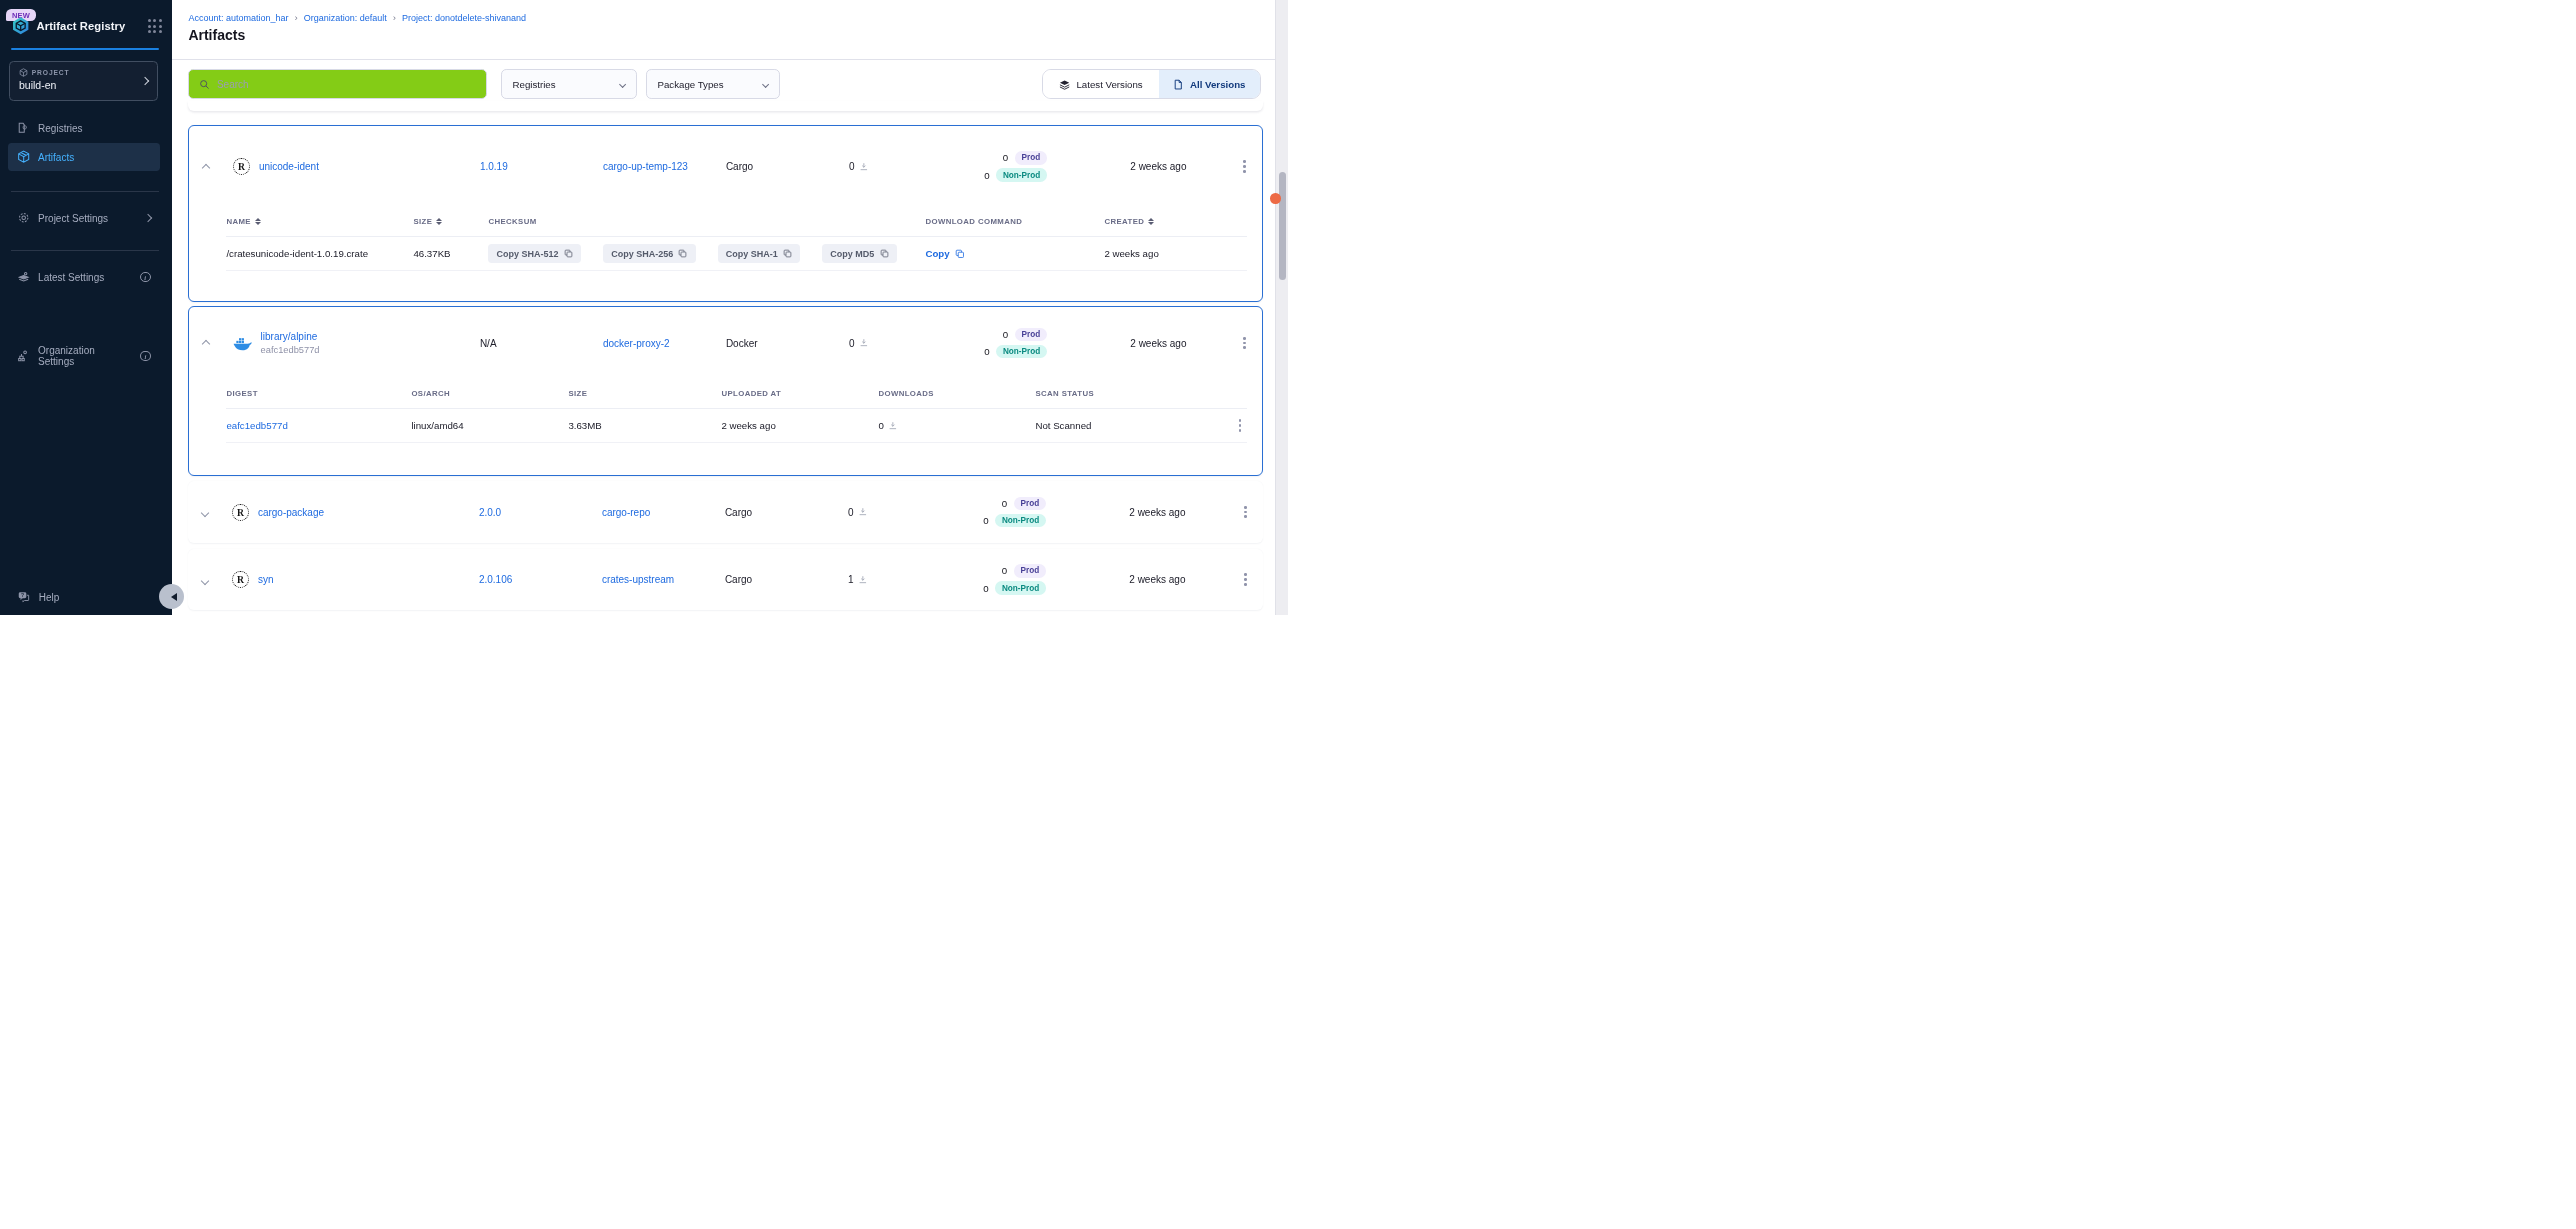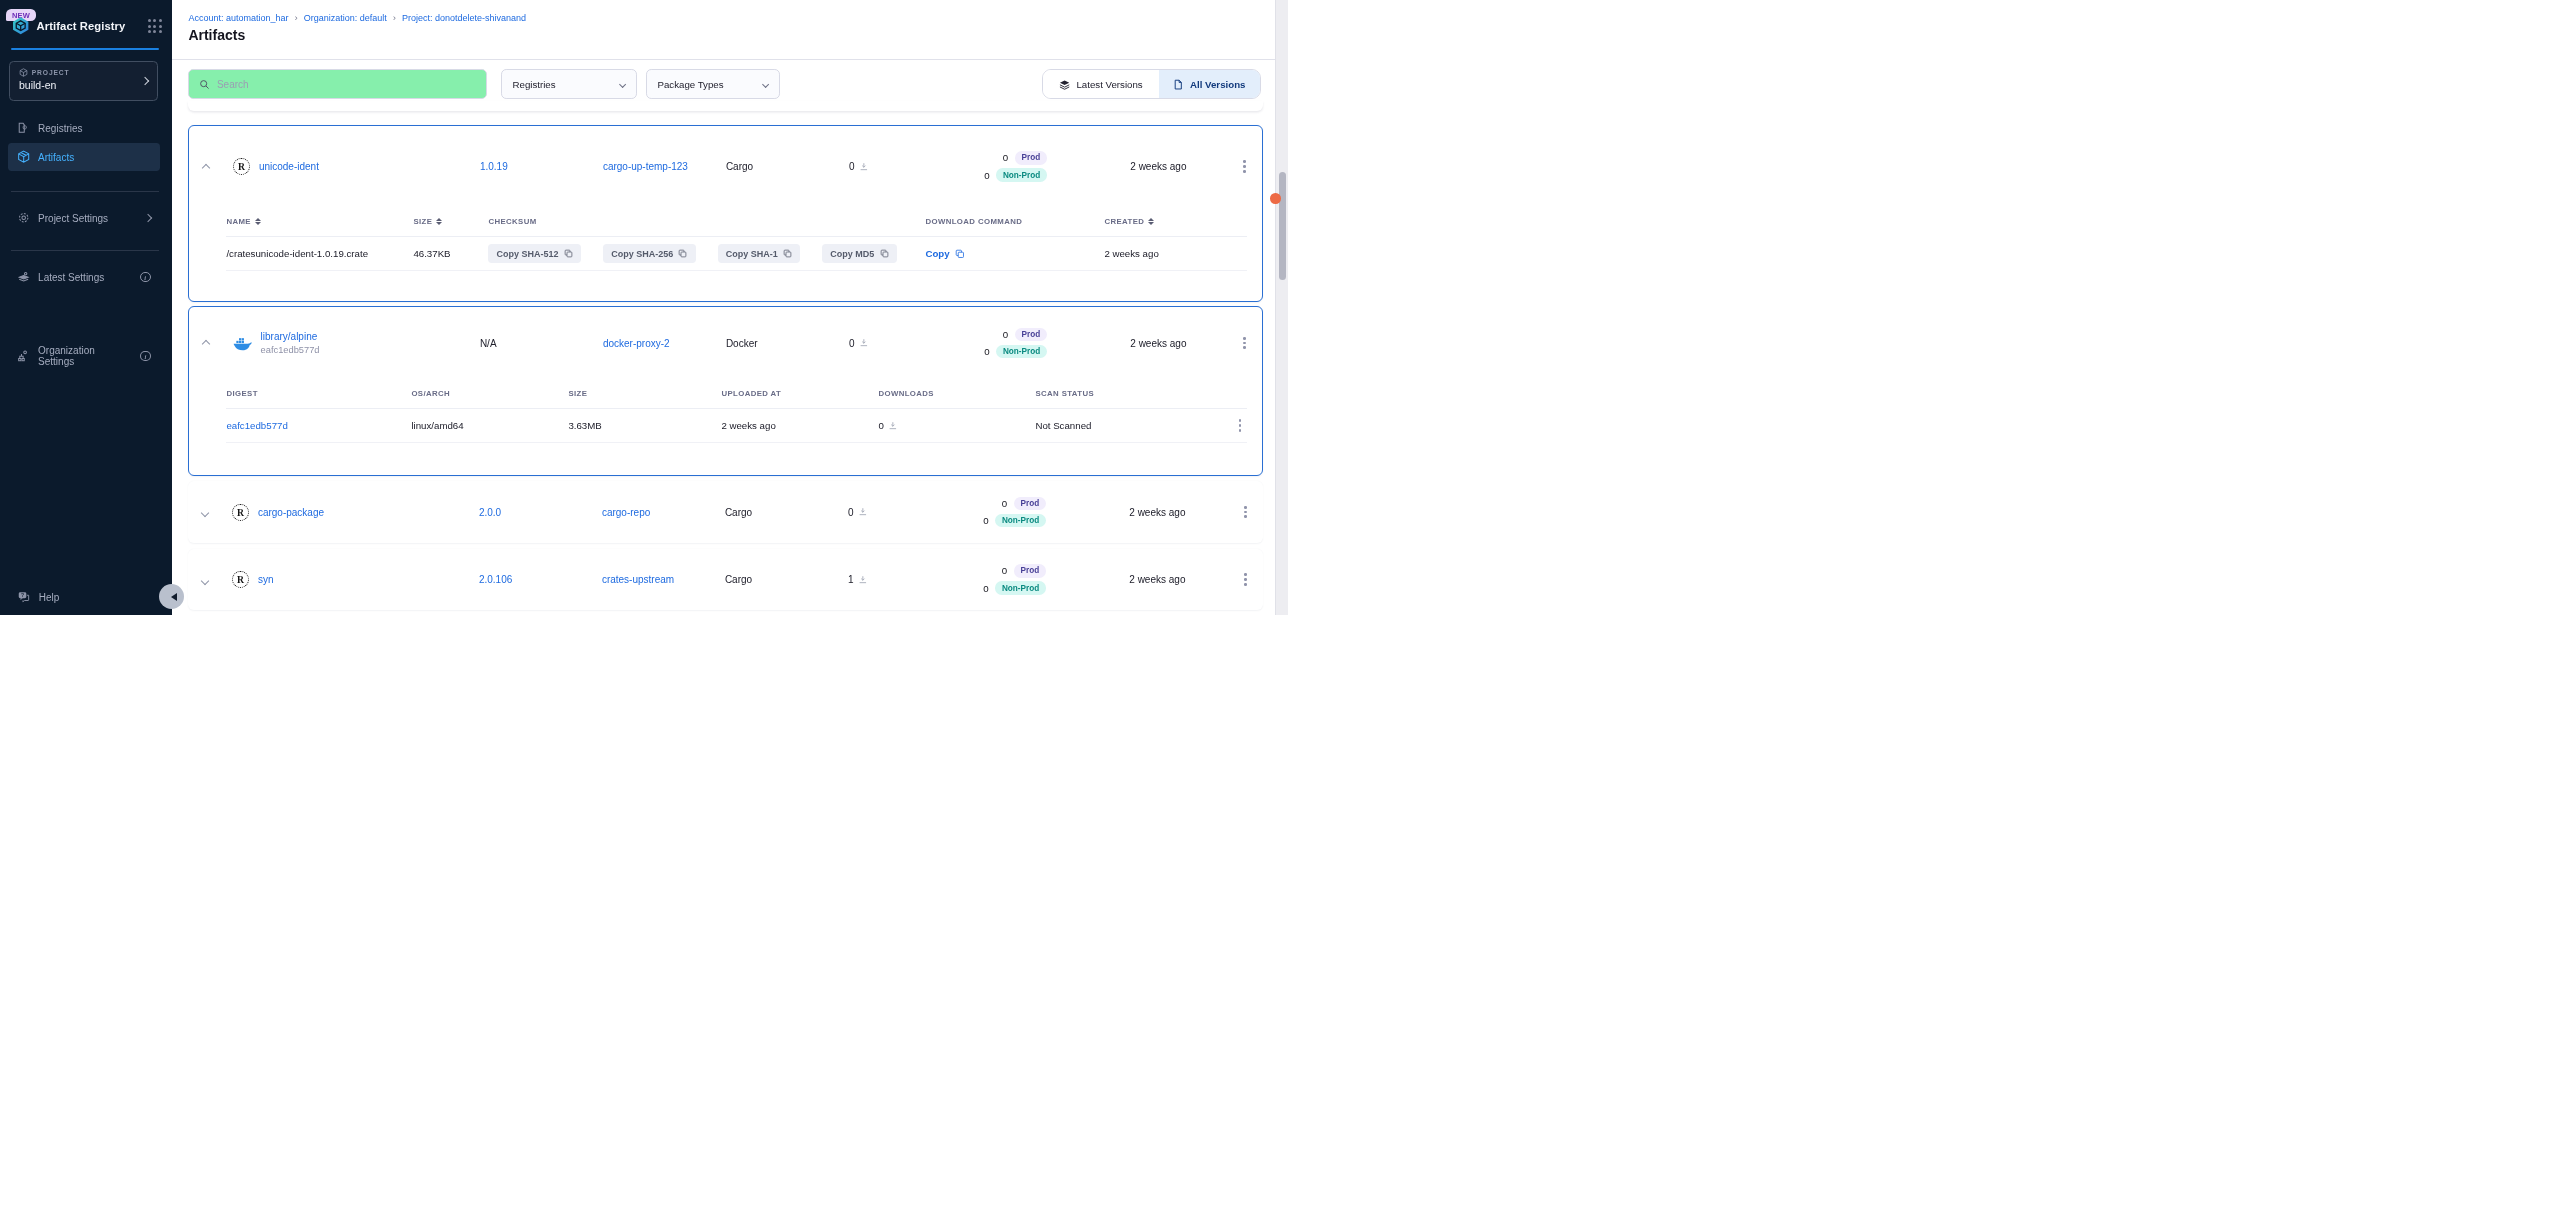--- a/index.html
+++ b/index.html
@@ -37,21 +37,21 @@
 
   
   .main { position:absolute; left:172px; top:0; width:1116px; height:615px; background:#fff; }
   .header-band { position:absolute; left:0; top:0; width:1116px; height:60px; background:#fff; border-bottom:0.7px solid #e0e1ea; }
   .breadcrumb { position:absolute; left:16.4px; top:12px; font-size:9px; display:flex; align-items:center; gap:6px; color:#6a6d80; }
   .breadcrumb a { color:#1f6be0; text-decoration:none; cursor:pointer;text-align:right; }
   .crumb-sep { color:#7a7d90; font-size:9.7px; }
   .page-title { position:absolute; left:16.4px; top:27px; font-size:14px; font-weight:bold; color:#15151f; }
 
   .toolbar { position:absolute; left:0; top:61px; width:1116px; height:40px; background:#fff; }
-  .search-box { position:absolute; left:16.4px; top:8.2px; width:299px; height:30px; border:0.7px solid #d8dae6; border-radius:5.2px; background:#86efac; display:flex; align-items:center; gap:6.7px; padding:0 9.7px; }
+  .search-box { position:absolute; left:16.4px; top:8.2px; width:299px; height:30px; border:0.7px solid #d8dae6; border-radius:5.2px; background:#84cc16; display:flex; align-items:center; gap:6.7px; padding:0 9.7px; }
   .search-box input { border:none; outline:none; font-size:10px; color:#2a2a38; width:100%; font-family:inherit; background:transparent; }
   .search-box input::placeholder { color:#9b9db3; }
   .select-box { position:absolute; top:8.2px; height:30px; border:0.7px solid #d8dae6; border-radius:5.2px; background:#fafbfe; display:flex; align-items:center; justify-content:space-between; padding:0 10.5px; font-size:9.7px; color:#23222f; cursor:pointer; }
   .select-registries { left:329px; width:136px; }
   .select-packages  { left:474px; width:134px; }
   .select-box .chev { width:5.2px; height:5.2px; border-color:#6d7185; }
   .versions-toggle { position:absolute; left:870px; top:8.2px; width:219px; height:30px; border:0.7px solid #d8dae6; border-radius:9px; overflow:hidden; display:flex; }
   .toggle-seg { display:flex; align-items:center; justify-content:center; gap:6px; font-size:9.7px; cursor:pointer; height:100%; }
   .seg-latest { width:117px; background:#fff; color:#22212f; }
   .seg-all { width:102px; background:#e3eefb; color:#123a7d; font-weight:bold; }

